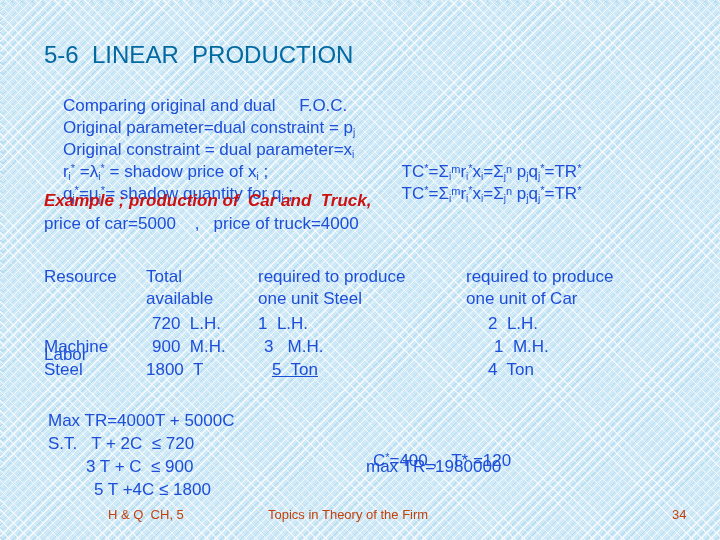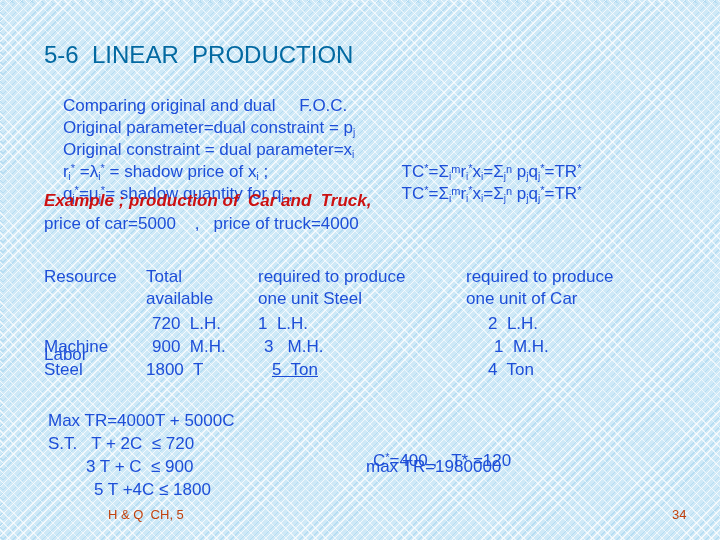--- a/index.html
+++ b/index.html
@@ -155,15 +155,16 @@
   <div class="ln" style="left:48px; top:435px;">S.T.   T + 2C  ≤ 720</div>
   <div class="ln" style="left:86px; top:458px;">3 T + C  ≤ 900</div>
   <div class="ln" style="left:86px; top:481px;margin-left:8px;">5 T +4C ≤ 1800</div>
 
   <div class="ln" style="left:354px; top:435px;">
     <span>C</span><sup>*</sup><span>=400 ,</span><span style="padding-left:14px;">T* =120</span>
   </div>
   <div class="ln" style="left:366px; top:458px;">max TR=1980000</div>
 
   <div class="footer" id="footer-left">H &amp; Q  CH, 5</div>
+  <div class="footer" id="footer-center">Topics in Theory of the Firm</div>
   <div class="footer" id="footer-page">34</div>
 
 </div>
 
 </body></html>

